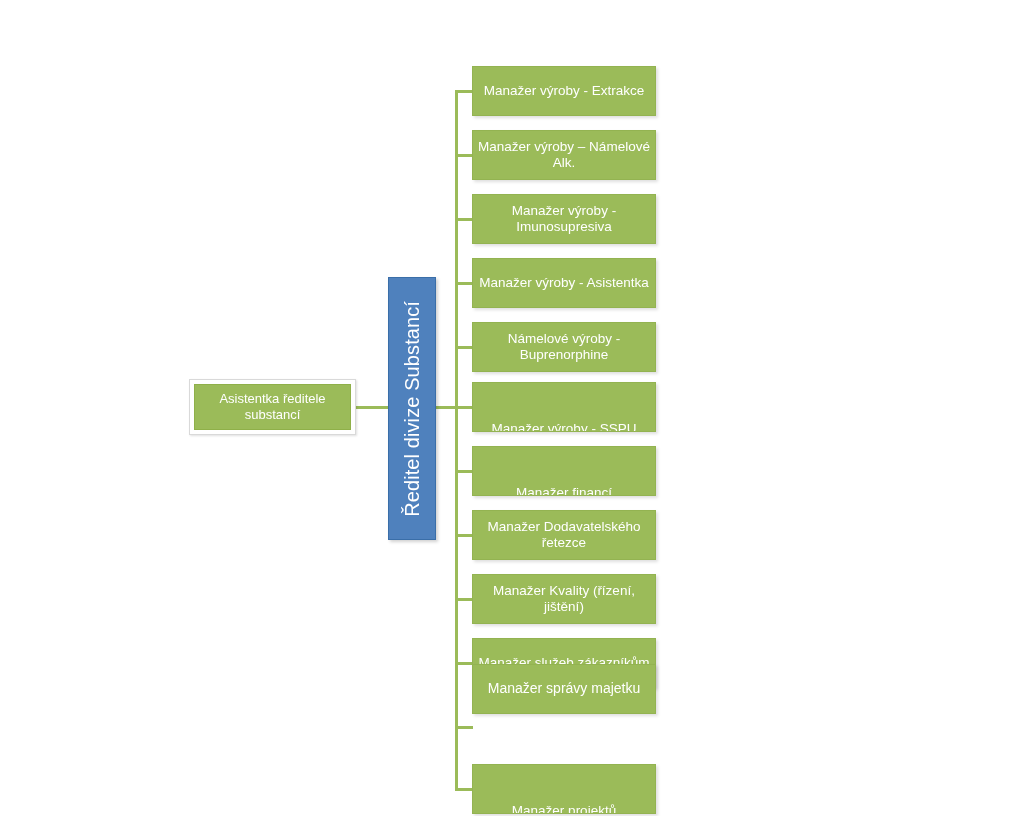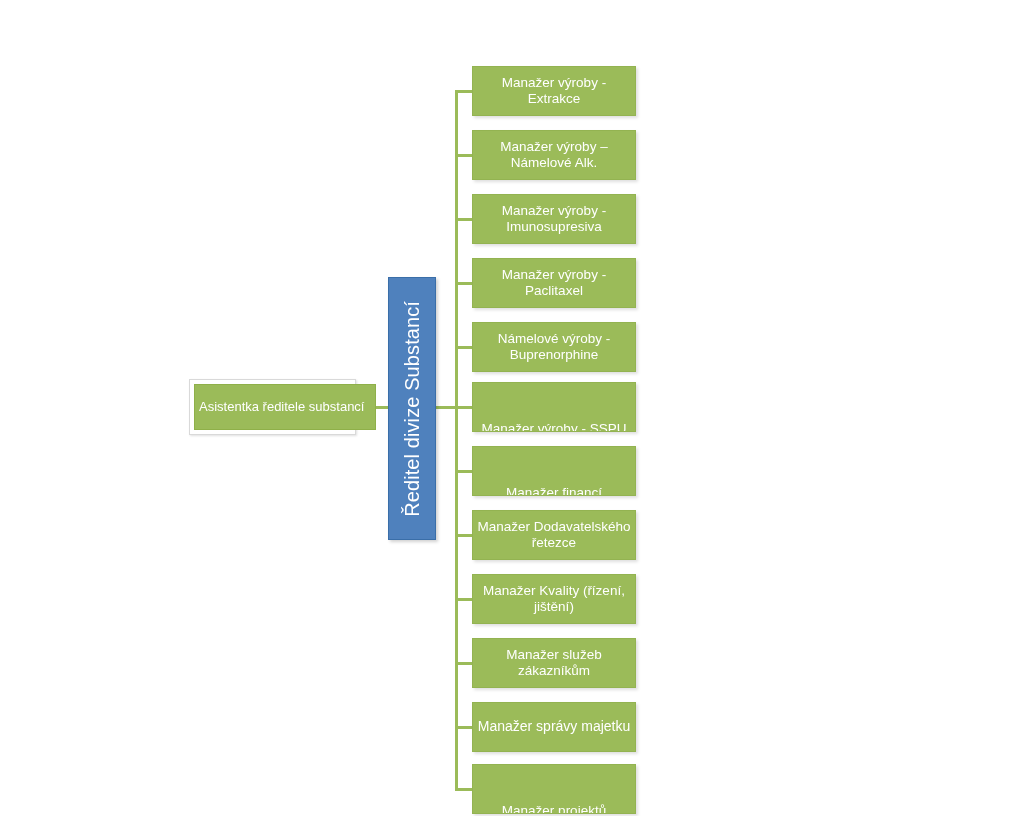--- a/index.html
+++ b/index.html
@@ -83,42 +83,42 @@
     height: 56px;
     background: #ffffff;
     border: 1px solid #D9D9D9;
     box-sizing: border-box;
     box-shadow: 1px 1px 2px rgba(0,0,0,0.12);
   }
   .assistant-box {
     position: absolute;
     left: 194px;
     top: 384px;
-    width: 182px;
+    width: 157px;
     height: 46px;
     background: #9BBB59;
     border: 1px solid #8FB049;
     box-sizing: border-box;
     display: flex;
     align-items: center;
     justify-content: flex-start;
     text-align: center;
   }
   .assistant-box .node-label {
     color: #ffffff;
     font-size: 13px;
     line-height: 1.25;
     padding: 0 4px;
   }
 
   
   .node {
     position: absolute;
     left: 472px;
-    width: 164px;
+    width: 184px;
     height: 50px;
     background: #9BBB59;
     border: 1px solid #93B351;
     box-sizing: border-box;
     box-shadow: 2px 2px 3px rgba(0,0,0,0.13);
     display: flex;
     align-items: center;
     justify-content: center;
     overflow: hidden;
   }
@@ -173,40 +173,40 @@
   <div class="node" style="top:66px">
     <span class="node-label">Manažer výroby - Extrakce</span>
   </div>
   <div class="node" style="top:130px">
     <span class="node-label">Manažer výroby – Námelové Alk.</span>
   </div>
   <div class="node" style="top:194px">
     <span class="node-label">Manažer výroby - Imunosupresiva</span>
   </div>
   <div class="node" style="top:258px">
-    <span class="node-label">Manažer výroby - Paclitaxel</span>
+    <span class="node-label">Manažer výroby - Asistentka</span>
   </div>
   <div class="node" style="top:322px">
     <span class="node-label">Námelové výroby - Buprenorphine</span>
   </div>
   <div class="node nowrap" style="top:382px">
     <span class="node-label">Manažer výroby - SSPU</span>
   </div>
   <div class="node" style="top:510px">
     <span class="node-label">Manažer Dodavatelského řetezce</span>
   </div>
   <div class="node nowrap" style="top:446px">
     <span class="node-label">Manažer financí</span>
   </div>
   <div class="node" style="top:638px">
     <span class="node-label">Manažer služeb zákazníkům</span>
   </div>
   <div class="node" style="top:574px">
     <span class="node-label">Manažer Kvality (řízení, jištění)</span>
   </div>
-  <div class="node clipped" style="top:702px">
+  <div class="node clipped" style="top:664px">
     <span class="node-label">Manažer správy majetku</span>
   </div>
   <div class="node nowrap" style="top:764px">
     <span class="node-label">Manažer projektů</span>
   </div>
 
 </div>
 
 </body></html>

